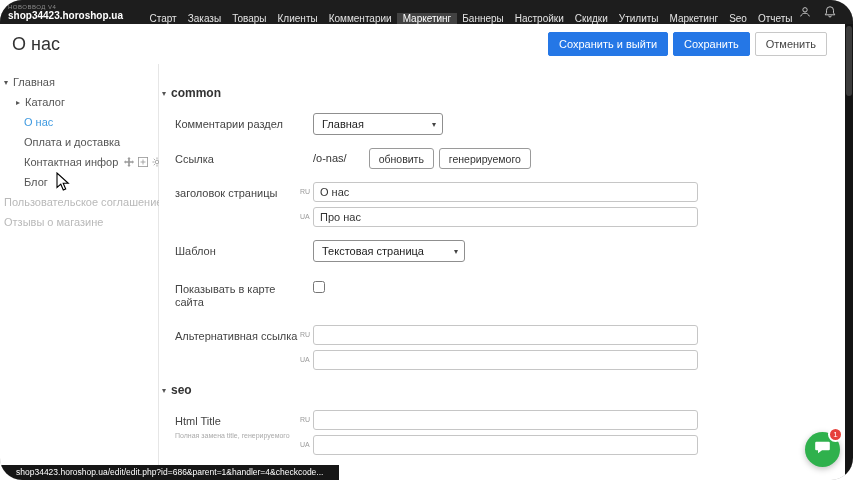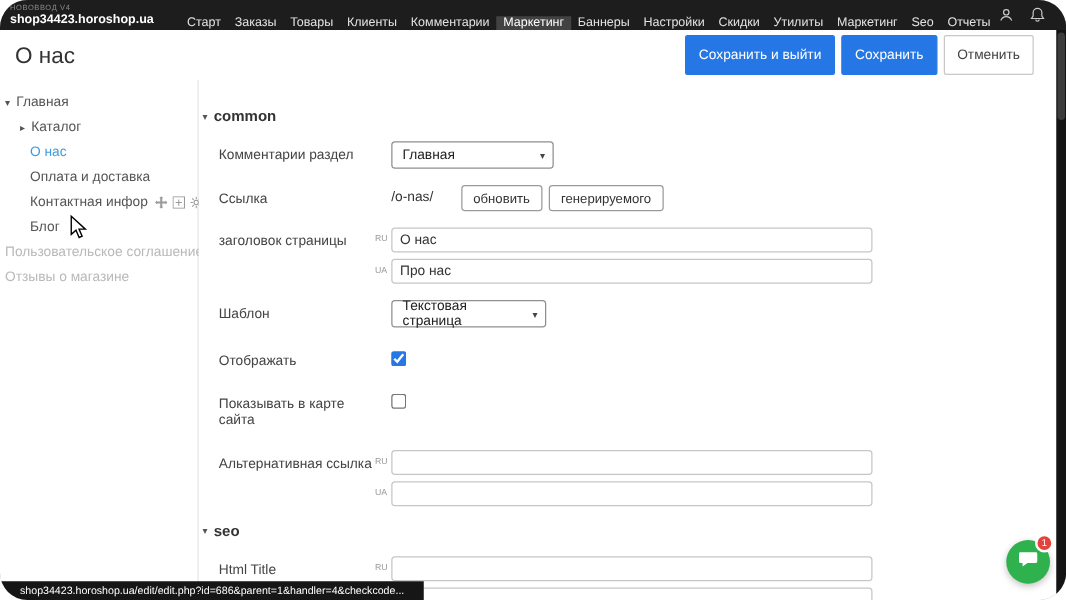--- a/index.html
+++ b/index.html
@@ -15,21 +15,21 @@
   .menu { display:flex; align-items:flex-end; margin-left:12px; }
   .menu-item { display:flex; align-items:center; padding:0 5.5px; font-size:10px; color:#e3e3e3; cursor:pointer; white-space:nowrap; }
   .menu-item.active { background:#424242; color:#fff; }
   .top-icons { margin-left:auto; display:flex; align-items:center; gap:11px; padding-right:16px; }
   .top-icons svg { display:block; }
 
   
   .header { height:40px; display:flex; align-items:center; padding:0 12px; background:#fff; }
   .page-title { font-size:18px; font-weight:400; color:#333; }
   .header-buttons { margin-left:auto; display:flex; gap:5px; padding-right:14px; }
-  .btn { height:32px; padding:0 10px; font-size:11px; border-radius:2px; border:1px solid transparent; cursor:pointer; font-family:inherit; }
+  .btn { height:24px; padding:0 10px; font-size:11px; border-radius:2px; border:1px solid transparent; cursor:pointer; font-family:inherit; }
   .btn-primary { background:#2577e6; color:#fff; border-color:#2577e6; }
   .btn-secondary { background:#fff; color:#444; border-color:#c8c8c8; }
 
   
   .main { display:flex; height:416px; }
   .sidebar { width:159px; border-right:1px solid #e6e6e6; padding-top:8px; flex-shrink:0; background:#fff; }
   .tree-item { height:20px; display:flex; align-items:center; font-size:11px; color:#555; cursor:pointer; position:relative; white-space:nowrap; }
   .tree-item .caret { position:absolute; left:4px; font-size:8px; color:#555; }
   .lvl-root { padding-left:13px; }
   .lvl-root2 { padding-left:25px; }
@@ -211,33 +211,27 @@
           <div class="lang-line">
             <span class="lang">UA</span>
             <input class="tinput" type="text" value="Про нас" style="">
           </div>
         </div>
       </div>
 
       <div class="frow mb16">
         <div class="flabel">Шаблон</div>
         <div class="fctrl">
-          <div class="selectbox" style="width:124px">
+          <div class="selectbox" style="width:152px">
             <span>Текстовая страница</span>
             <span class="chev">▾</span>
           </div>
         </div>
       </div>
 
-      <div class="frow mb16">
-        <div class="flabel">Отображать</div>
-        <div class="fctrl">
-          <input class="chk" type="checkbox" checked="" style="">
-        </div>
-      </div>
 
       <div class="frow mb16">
         <div class="flabel">Показывать в карте сайта</div>
         <div class="fctrl">
           <input class="chk" type="checkbox" style="">
         </div>
       </div>
 
       <div class="frow">
         <div class="flabel">Альтернативная ссылка</div>

